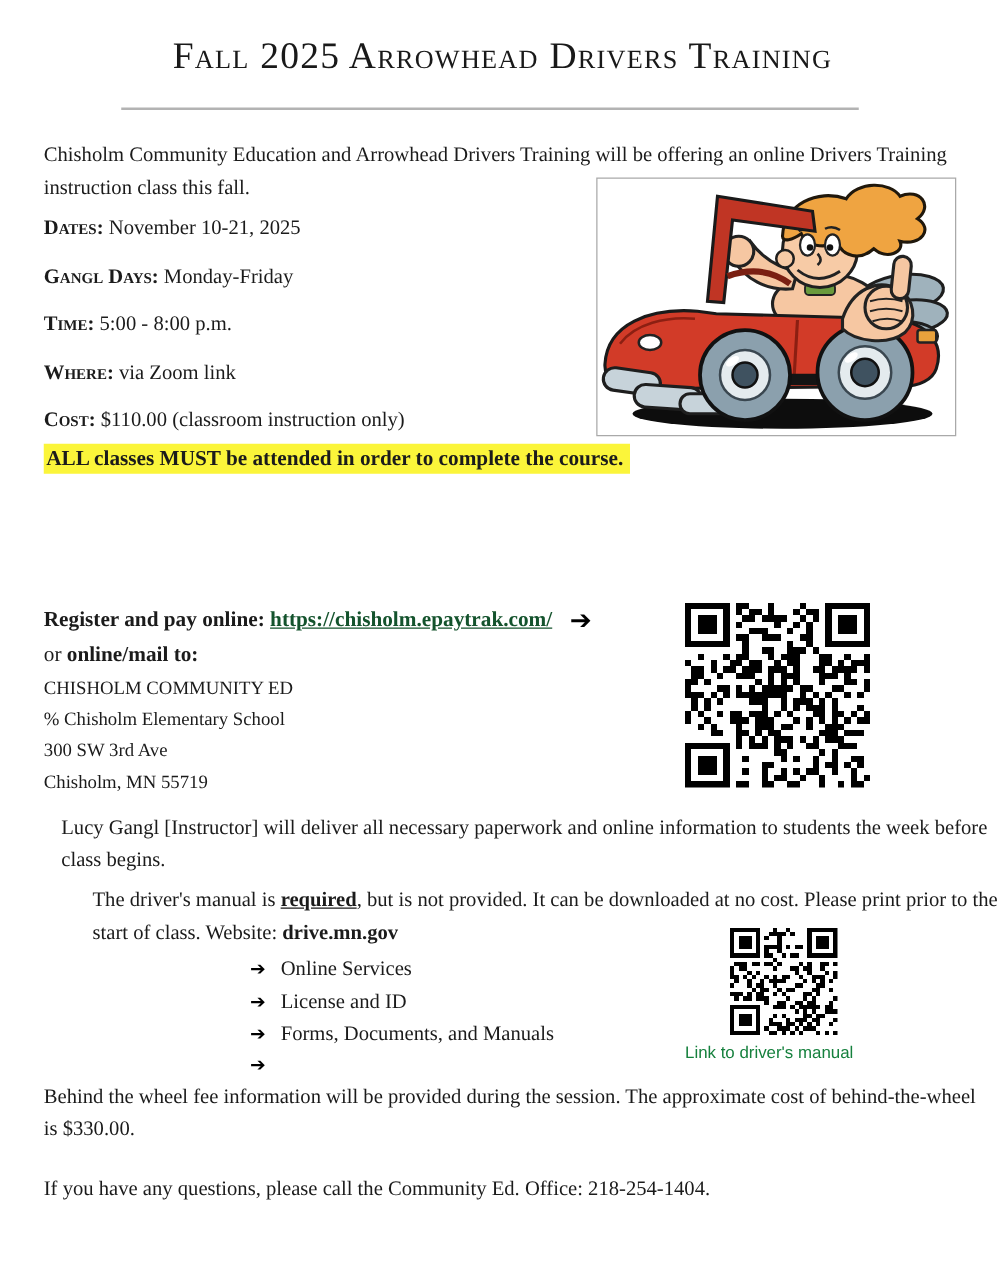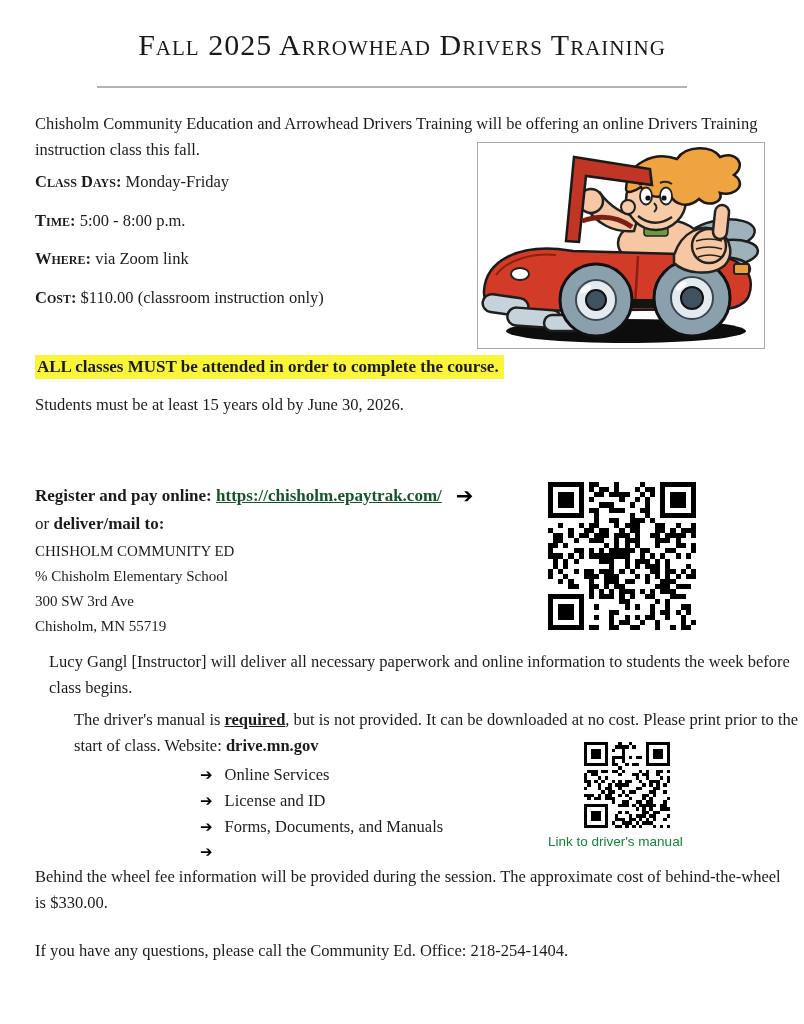--- a/index.html
+++ b/index.html
@@ -91,21 +91,25 @@
 <div class="page">
 
   <div class="abs title">Fall 2025 Arrowhead Drivers Training</div>
 
   <div class="abs divider"></div>
 
   <p class="abs body w755" style="left:35px;top:111px;">Chisholm Community Education and Arrowhead Drivers Training will be offering an online Drivers Training instruction class this fall.</p>
 
   <div class="abs" style="left:35px;top:169px;">
     <div class="detail-row">
-      <span class="label">Class Days:</span>
+      <span class="label">Dates:</span>
+      <span>November 10-21, 2025</span>
+    </div>
+    <div class="detail-row">
+      <span class="label">Gangl Days:</span>
       <span>Monday-Friday</span>
     </div>
     <div class="detail-row">
       <span class="label">Time:</span>
       <span>5:00 - 8:00  p.m.</span>
     </div>
     <div class="detail-row">
       <span class="label">Where:</span>
       <span>via Zoom link</span>
     </div>
@@ -185,29 +189,28 @@
       <circle cx="231" cy="103" r="17" fill="#f6c7a2" stroke="#222" stroke-width="2.5"></circle>
       <path d="M218,98 q13,-4 26,0 M218,106 q13,-4 26,0 M220,114 q12,-4 23,0" fill="none" stroke="#222" stroke-width="1.6"></path>
       <rect x="236" y="62" width="14" height="34" rx="7" fill="#f6c7a2" stroke="#222" stroke-width="2.5" transform="rotate(6 243 79)"></rect>
     </svg>
   </div>
 
   <p class="abs body" style="left:35px;top:354px;">
     <span class="hl hl-line">ALL classes MUST be attended in order to complete the course.</span>
   </p>
 
-  <p class="abs body w755" style="left:35px;top:392px;">Students must be at least 15 years old by June 30, 2026.</p>
 
 
   <div class="abs" style="left:35px;top:482px;width:505px;">
     <div class="register-line">
       <span class="bold">Register and pay online: </span><a class="link">https://chisholm.epaytrak.com/</a><span class="arrow-big">➔</span>
     </div>
     <div class="register-line">
-      <span>or </span><span class="bold">deliver/mail to:</span>
+      <span>or </span><span class="bold">online/mail to:</span>
     </div>
     <div class="addr" style="margin-top:2px;">
       <div>CHISHOLM COMMUNITY ED</div>
       <div>% Chisholm Elementary School</div>
       <div>300 SW 3rd Ave</div>
       <div>Chisholm, MN 55719</div>
     </div>
   </div>
 
   <div class="abs qr" style="left:548px;top:482px;width:148px;height:148px;">

